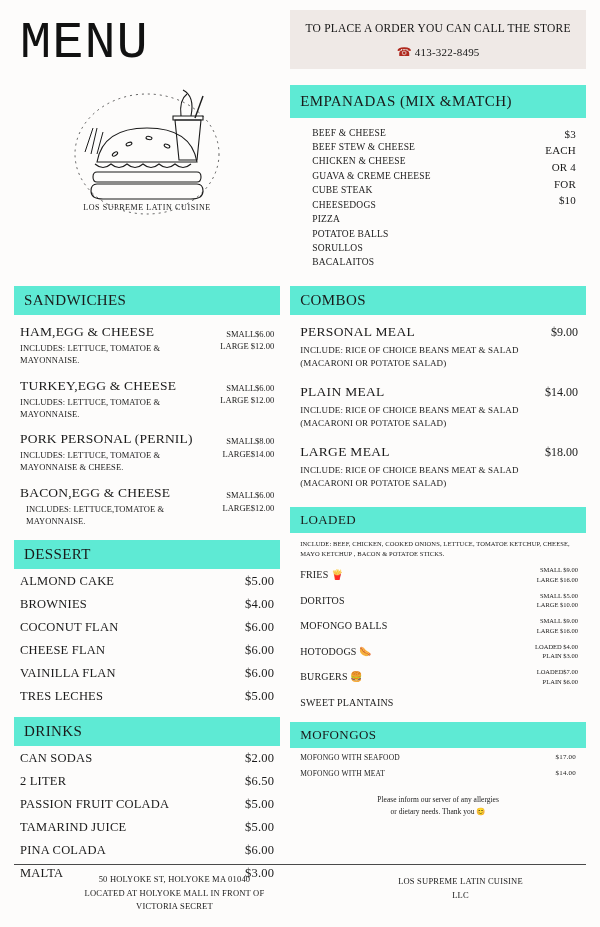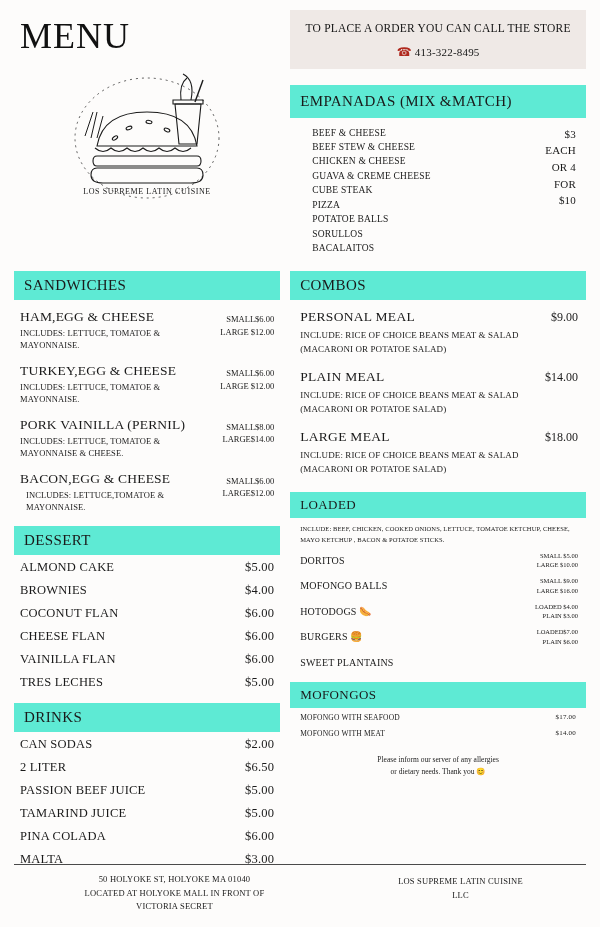--- a/index.html
+++ b/index.html
@@ -20,22 +20,22 @@
 
   
   .top {
     display: flex;
     gap: 10px;
   }
   .left-col { width: 270px; }
   .right-col { width: 300px; }
 
   .menu-title {
-    font-family: Liberation Serif, serif;
-    font-size: 36px;
+    font-family: Liberation Mono, monospace;
+    font-size: 52px;
     letter-spacing: 1px;
     font-weight: 400;
     line-height: 1;
     margin: 8px 0 0 6px;
     color: #111;
   }
 
   .logo-wrap {
     width: 100%;
     display: flex;
@@ -251,20 +251,21 @@
       </div>
 
       <div class="sec-head big" style="margin-top:16px;">EMPANADAS (MIX &amp;MATCH)</div>
       <div class="empanadas-body">
         <ul class="emp-list">
           <li>BEEF &amp; CHEESE</li>
           <li>BEEF STEW &amp; CHEESE</li>
           <li>CHICKEN &amp; CHEESE</li>
           <li>GUAVA &amp; CREME CHEESE</li>
           <li>CUBE STEAK</li>
+          <li>CHEESEDOGS</li>
           <li>PIZZA</li>
           <li>POTATOE BALLS</li>
           <li>SORULLOS</li>
           <li>BACALAITOS</li>
         </ul>
         <div class="emp-prices">
           <div>$3</div>
           <div>EACH</div>
           <div>OR 4</div>
           <div>FOR</div>
@@ -297,21 +298,21 @@
           <div class="sw-desc">INCLUDES: LETTUCE, TOMATOE &amp; MAYONNAISE.</div>
         </div>
         <div class="sw-price">
           <div>SMALL$6.00</div>
           <div>LARGE $12.00</div>
         </div>
       </div>
 
       <div class="sw-item">
         <div class="sw-left">
-          <div class="sw-name">PORK VAINILLA (PERNIL)</div>
+          <div class="sw-name">PORK PERSONAL (PERNIL)</div>
           <div class="sw-desc">INCLUDES: LETTUCE, TOMATOE &amp; MAYONNAISE &amp; CHEESE.</div>
         </div>
         <div class="sw-price">
           <div>SMALL$8.00</div>
           <div>LARGE$14.00</div>
         </div>
       </div>
 
       <div class="sw-item">
         <div class="sw-left">
@@ -353,21 +354,21 @@
       <div class="sec-head" style="margin-top:10px;">DRINKS</div>
       <div class="row">
         <span class="nm">CAN SODAS</span>
         <span class="pr">$2.00</span>
       </div>
       <div class="row">
         <span class="nm">2 LITER</span>
         <span class="pr">$6.50</span>
       </div>
       <div class="row">
-        <span class="nm">PASSION BEEF JUICE</span>
+        <span class="nm">PASSION FRUIT COLADA</span>
         <span class="pr">$5.00</span>
       </div>
       <div class="row">
         <span class="nm">TAMARIND JUICE</span>
         <span class="pr">$5.00</span>
       </div>
       <div class="row">
         <span class="nm">PINA COLADA</span>
         <span class="pr">$6.00</span>
       </div>
@@ -401,20 +402,27 @@
         <div class="combo-top">
           <span class="combo-name">LARGE MEAL</span>
           <span class="combo-price">$18.00</span>
         </div>
         <div class="combo-desc">INCLUDE: RICE OF CHOICE BEANS MEAT &amp; SALAD (MACARONI OR POTATOE SALAD)</div>
       </div>
 
       <div class="sec-head sm" style="margin-top:12px;">LOADED</div>
       <div class="loaded-note">INCLUDE: BEEF, CHICKEN, COOKED ONIONS, LETTUCE, TOMATOE KETCHUP, CHEESE, MAYO KETCHUP , BACON &amp; POTATOE STICKS.</div>
 
+      <div class="loaded-row">
+        <span class="loaded-name"><span>FRIES</span> <span>🍟</span></span>
+        <span class="loaded-price">
+          <span>SMALL $9.00</span><br>
+          <span>LARGE $16.00</span>
+        </span>
+      </div>
 
       <div class="loaded-row">
         <span class="loaded-name">DORITOS</span>
         <span class="loaded-price">
           <span>SMALL $5.00</span><br>
           <span>LARGE $10.00</span>
         </span>
       </div>
 
       <div class="loaded-row">

